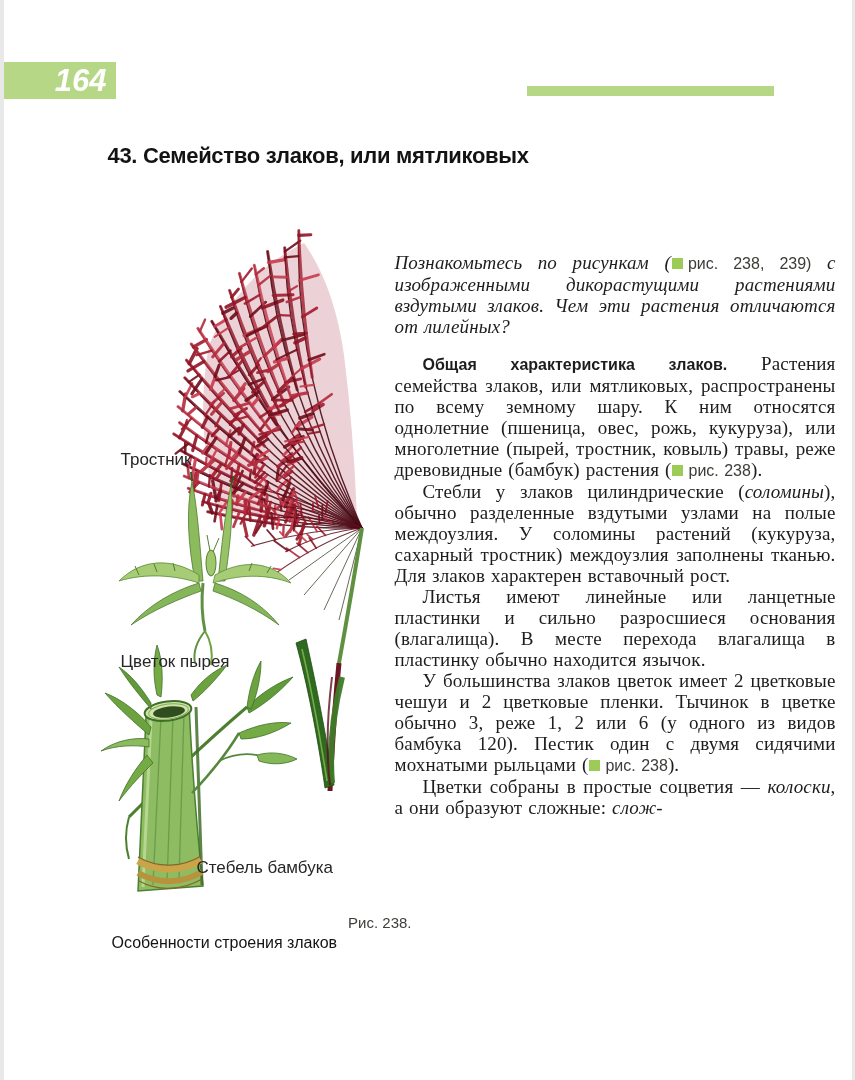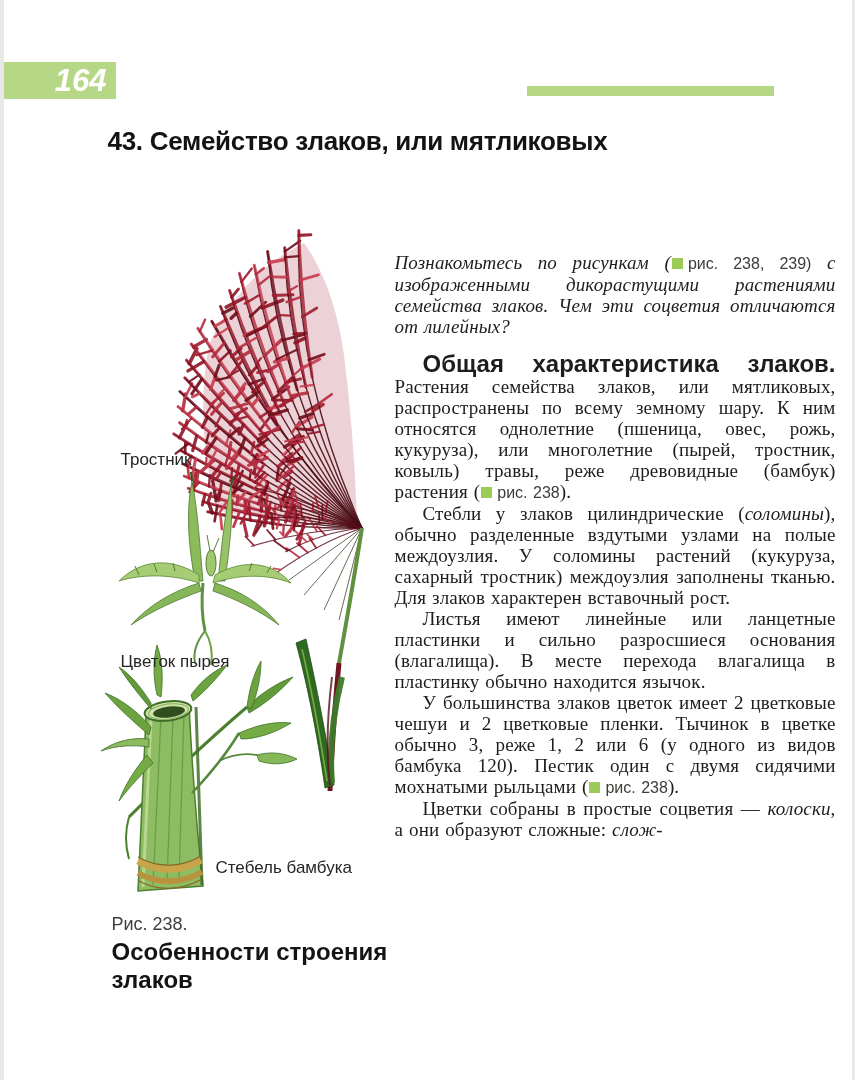--- a/index.html
+++ b/index.html
@@ -21,51 +21,51 @@
   .running-head{
     position:absolute; left:117px; top:88px;
     font-size:14px; letter-spacing:.4px; color:#8e8e88; white-space:nowrap;
   }
   .head-bar{
     position:absolute; left:523px; top:86px; width:247px; height:10px;
     background:var(--accent,#b6d786);
   }
   
   .title{
-    position:absolute; left:104px; top:128px; width:720px;
-    font-weight:700; font-size:26px; letter-spacing:-.3px; color:#131313;
+    position:absolute; left:104px; top:144px; width:720px;
+    font-weight:700; font-size:22px; letter-spacing:-.3px; color:#131313;
     line-height:1.05; white-space:nowrap;
   }
   .subtitle{
     position:absolute; left:170px; top:172px;
     font-weight:400; font-size:25px; color:#161616; white-space:nowrap;
   }
   
   .figure-art{ position:absolute; left:95px; top:225px; }
   .fig-label{
     position:absolute; font-size:17px; color:#262626; white-space:nowrap;
   }
   .lbl-reed{ left:117px; top:450px;text-align:right; }
   .lbl-wheatgrass{ left:117px; top:652px; }
-  .lbl-bamboo{ left:212px; top:858px;text-align:right; }
+  .lbl-bamboo{ left:193px; top:858px;text-align:right; }
   .fig-caption{ position:absolute; left:108px; top:914px; width:300px; }
-  .fig-caption .capnum{ font-size:18px; color:#3e3e3a; }
-  .fig-caption .captitle{ font-size:24px; font-weight:700; color:#141414; margin-top:3px; }
+  .fig-caption .capnum{ font-size:15px; color:#3e3e3a;text-align:right; }
+  .fig-caption .captitle{ font-size:16px; font-weight:400; color:#141414; margin-top:3px; }
   
   .text-col{
     position:absolute; left:391px; top:252px; width:441px;
     font-family:"Liberation Serif", serif; font-size:19px; line-height:21px;
     color:#1d1d1d; text-align:justify; letter-spacing:.15px; word-spacing:1px;
   }
   .para{ margin:0; text-indent:28px; }
   .para.intro{ text-indent:0; margin-bottom:16px; }
   .s-n{ font-style:normal; }
   .s-i{ font-style:italic; }
   .s-b{
-    font-family:"Liberation Sans", sans-serif; font-weight:700; font-size:24px;
+    font-family:"Liberation Sans", sans-serif; font-weight:700; font-size:16px;
     letter-spacing:0; 
   }
   .s-ref{
     font-family:"Liberation Sans", sans-serif; font-size:16px; color:#3c3c38;
     letter-spacing:0;
   }
   .figsq{
     display:inline-block; width:11px; height:11px;
     background:var(--refgreen,#9ccb58); margin:0 5px 0 1px;
   }
@@ -455,21 +455,21 @@
   <div class="fig-label lbl-reed">Тростник</div>
   <div class="fig-label lbl-wheatgrass">Цветок пырея</div>
   <div class="fig-label lbl-bamboo">Стебель бамбука</div>
 
   <div class="fig-caption">
     <div class="capnum">Рис. 238.</div>
     <div class="captitle">Особенности строения злаков</div>
   </div>
 
   <div class="text-col">
-      <p class="para intro"><span class="s-i">Познакомьтесь по рисункам (</span><span class="figsq"></span><span class="s-ref">рис. 238, 239)</span><span class="s-i"> с изображенными дикорастущими растениями семейства злаков. Чем эти соцветия отличаются от лилейных?</span></p>
+      <p class="para intro"><span class="s-i">Познакомьтесь по рисункам (</span><span class="figsq"></span><span class="s-ref">рис. 238, 239)</span><span class="s-i"> с изображенными дикорастущими растениями вздутыми злаков. Чем эти растения отличаются от лилейных?</span></p>
       <p class="para"><span class="s-b">Общая характеристика злаков. </span><span class="s-n">Растения семейства злаков, или мятликовых, распространены по всему земному шару. К ним относятся однолетние (пшеница, овес, рожь, кукуруза), или многолетние (пырей, тростник, ковыль) травы, реже древовидные (бамбук) растения (</span><span class="figsq"></span><span class="s-ref">рис. 238</span><span class="s-n">).</span></p>
       <p class="para"><span class="s-n">Стебли у злаков цилиндрические (</span><span class="s-i">соломины</span><span class="s-n">), обычно разделенные вздутыми узлами на полые междоузлия. У соломины растений (кукуруза, сахарный тростник) междоузлия заполнены тканью. Для злаков характерен вставочный рост.</span></p>
       <p class="para"><span class="s-n">Листья имеют линейные или ланцетные пластинки и сильно разросшиеся основания (влагалища). В месте перехода влагалища в пластинку обычно находится язычок.</span></p>
       <p class="para"><span class="s-n">У большинства злаков цветок имеет 2 цветковые чешуи и 2 цветковые пленки. Тычинок в цветке обычно 3, реже 1, 2 или 6 (у одного из видов бамбука 120). Пестик один с двумя сидячими мохнатыми рыльцами (</span><span class="figsq"></span><span class="s-ref">рис. 238</span><span class="s-n">).</span></p>
       <p class="para"><span class="s-n">Цветки собраны в простые соцветия — </span><span class="s-i">колоски</span><span class="s-n">, а они образуют сложные: </span><span class="s-i">слож-</span></p>
     </div>
 
 </div>
 
 </body></html>

